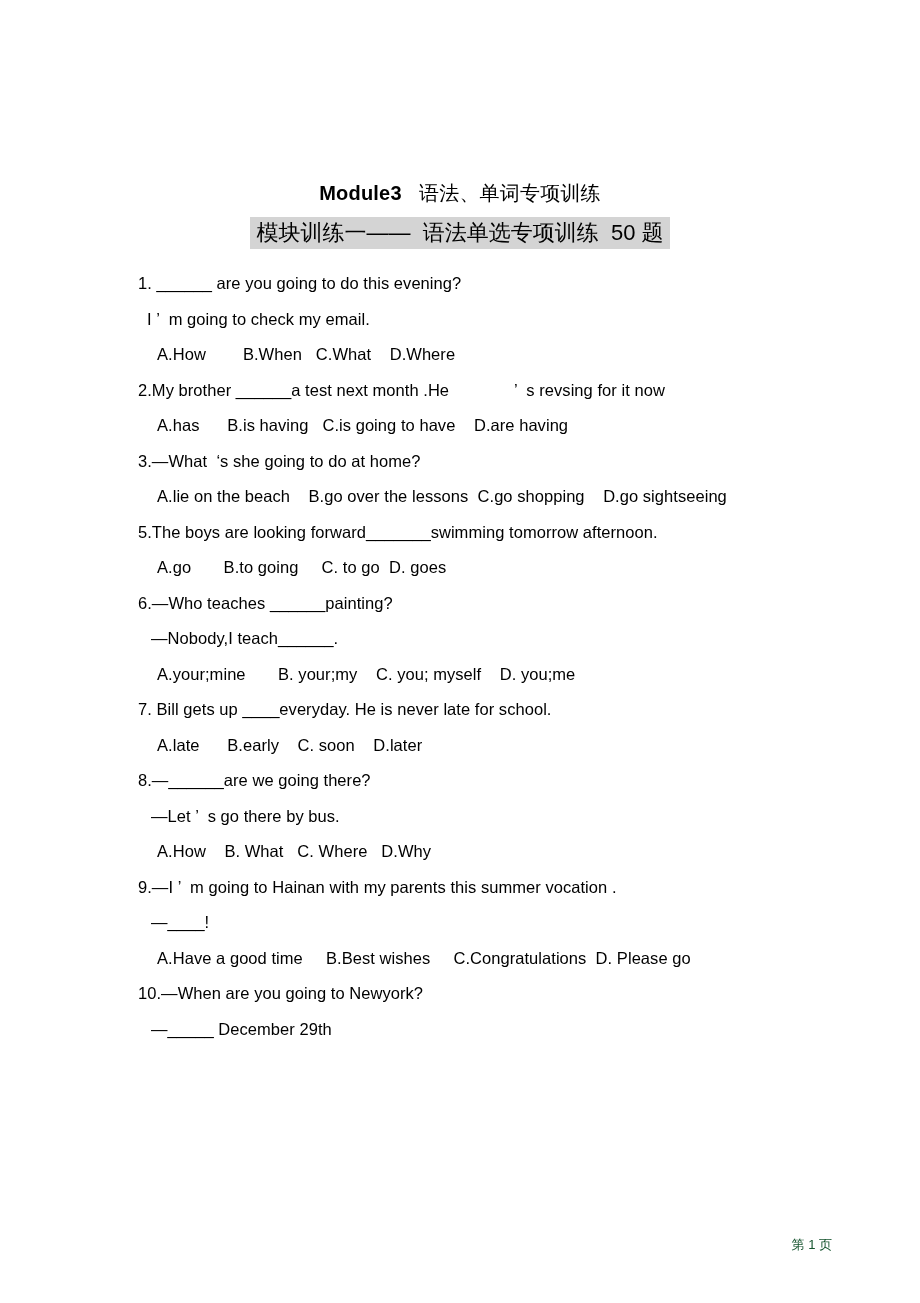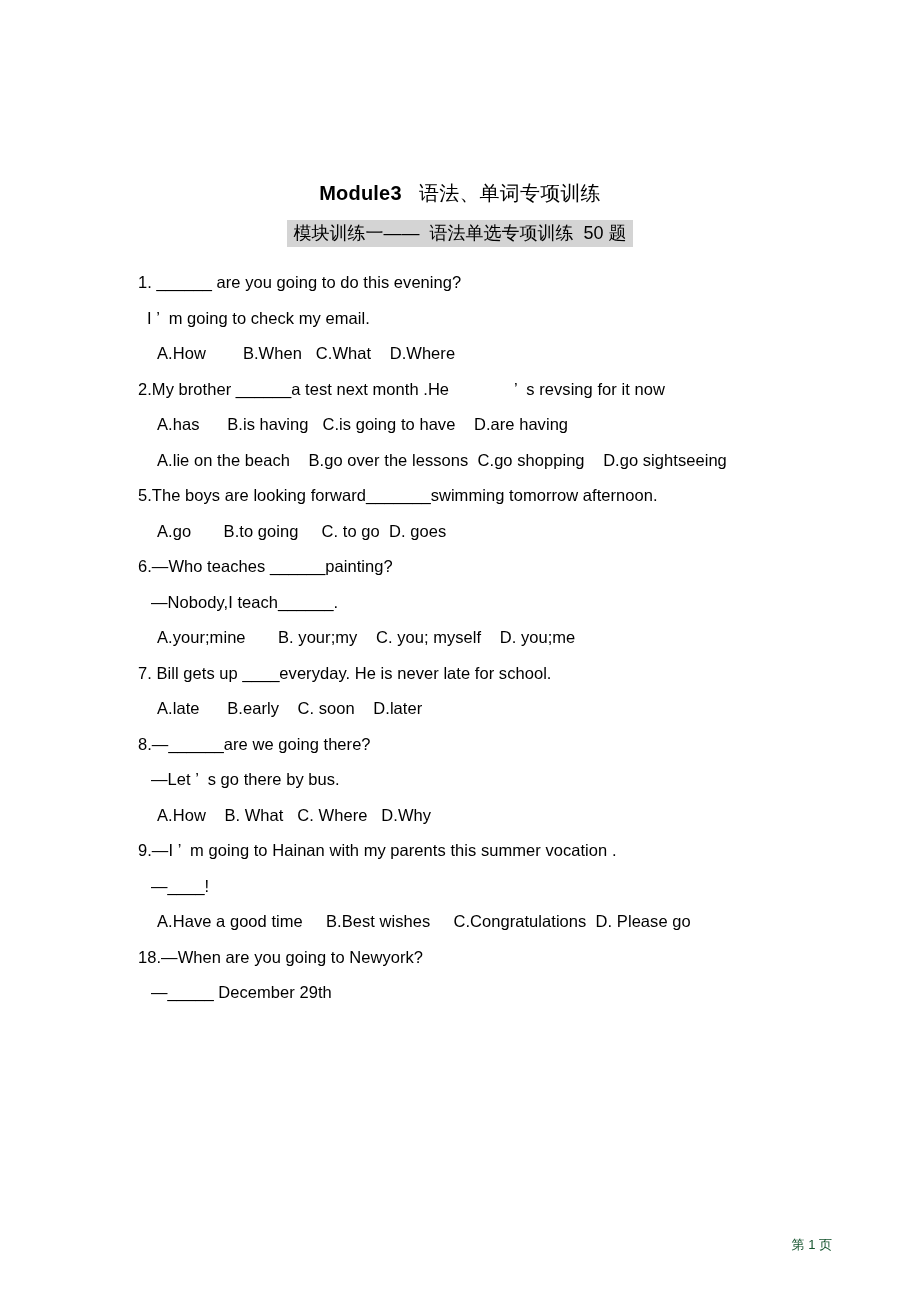--- a/index.html
+++ b/index.html
@@ -50,21 +50,21 @@
   .subtitle-line {
     text-align: center;
     margin: 0;
     padding: 0;
     line-height: 30px;
     margin-top: 4px;
     white-space: pre;
   }
   .subtitle-hl {
     background: #d4d4d4;
-    font-size: 18px;
+    font-size: 22px;
     font-weight: normal;
     padding: 3px 6px 4px 6px;
     white-space: pre;
   }
 
   
   .questions {
     margin-top: 16px;
     padding-left: 138px;
     padding-right: 60px;
@@ -117,20 +117,21 @@
         <p class="line reply">I ’  m going to check my email.</p>
         <p class="line options">A.How        B.When   C.What    D.Where</p>
       </div>
 
       <div>
         <p class="line stem"><span>2.My brother </span><span class="blank">______</span><span>a test next month .He              ’  s revsing for it now</span></p>
         <p class="line options">A.has      B.is having   C.is going to have    D.are having</p>
       </div>
 
       <div>
+        <p class="line stem">3.—What  ‘s she going to do at home?</p>
         <p class="line options">A.lie on the beach    B.go over the lessons  C.go shopping    D.go sightseeing</p>
       </div>
 
 
       <div>
         <p class="line stem"><span>5.The boys are looking forward</span><span class="blank">_______</span><span>swimming tomorrow afternoon.</span></p>
         <p class="line options">A.go       B.to going     C. to go  D. goes</p>
       </div>
 
       <div>
@@ -150,21 +151,21 @@
         <p class="line options">A.How    B. What   C. Where   D.Why</p>
       </div>
 
       <div>
         <p class="line stem">9.—I ’  m going to Hainan with my parents this summer vocation .</p>
         <p class="line reply2"><span>—</span><span class="blank">____</span><span>!</span></p>
         <p class="line options">A.Have a good time     B.Best wishes     C.Congratulations  D. Please go</p>
       </div>
 
       <div>
-        <p class="line stem">18.—When are you going to Newyork?</p>
+        <p class="line stem">10.—When are you going to Newyork?</p>
         <p class="line reply2"><span>—</span><span class="blank">_____</span><span> December 29th</span></p>
       </div>
 
     </div>
   </div>
 
   <div class="footer">第 1 页</div>
 </div>
 
 </body></html>

